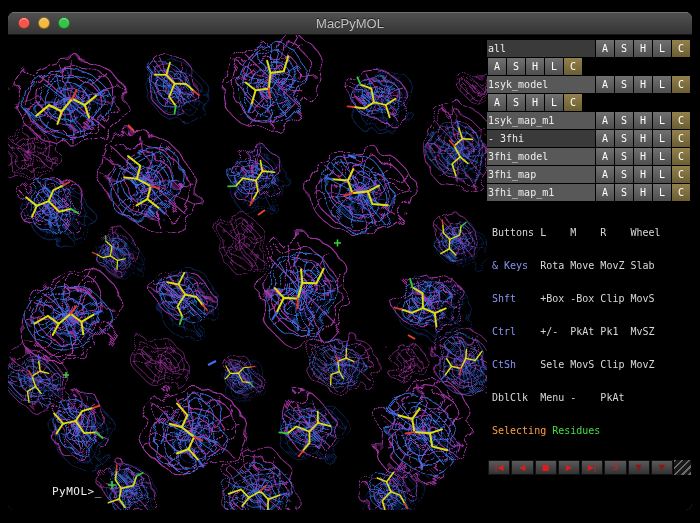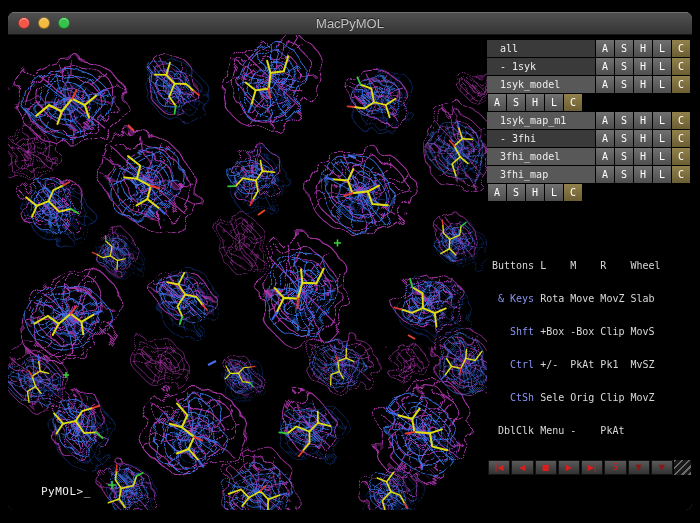--- a/index.html
+++ b/index.html
@@ -12,38 +12,38 @@
             position:relative;box-shadow:inset 0 1px 0 rgba(255,255,255,.18)}
   .title{text-align:center;line-height:23px;font-size:13px;color:#c3c3c3;text-shadow:0 -1px 0 rgba(0,0,0,.6)}
   .traffic{position:absolute;left:10px;top:5px;display:flex;gap:8px}
   .tl{width:12px;height:12px;border-radius:50%;border:1px solid rgba(0,0,0,.4);
       box-shadow:inset 0 1px 1px rgba(255,255,255,.55)}
   .tl.red{background:#f4564a}.tl.yellow{background:#f3ba3d}.tl.green{background:#35c44a}
 
   .content{position:absolute;left:0;right:0;top:23px;bottom:0;background:#000}
   .viewport{position:absolute;left:0;top:0;width:479px;bottom:0;background:#000}
   .viewport svg{position:absolute;left:0;top:0}
-  .prompt{position:absolute;left:33px;bottom:12px;font:11px "DejaVu Sans Mono",monospace;
+  .prompt{position:absolute;left:44px;bottom:12px;font:11px "DejaVu Sans Mono",monospace;
           color:#f0f0f0;letter-spacing:.5px}
 
   .sidebar{position:absolute;left:479px;right:0;top:0;bottom:0;background:#000}
   .objlist{position:absolute;top:5px;left:0;right:2px}
   .obj-row{display:flex;height:17px;margin-bottom:1px}
   .obj-label{flex:1;background:#3a3a3a;color:#ededed;font:10px/17px "DejaVu Sans Mono",monospace;
-             padding-left:13px;overflow:hidden}
+             padding-left:1px;overflow:hidden}
   .obj-label.on{background:#585858}
   .obj-btn{width:18px;margin-left:1px;background:linear-gradient(#717171,#4e4e4e);color:#fff;
            font:10px/17px "DejaVu Sans Mono",monospace;text-align:center}
   .obj-btn.c{background:linear-gradient(#92814b,#6b5e33)}
 
   .mouse-panel{position:absolute;left:5px;right:0;bottom:52px;font:10px/11px "DejaVu Sans Mono",monospace;
                white-space:pre;color:#d8d8d8}
   .mm-title{color:#ff7b68}
   .mm-gap{margin-left:1ch}
-  .mm-key{display:inline-block;width:7ch;text-align:right;color:#8a93f0}
+  .mm-key{display:inline-block;width:7ch;color:#8a93f0}
   .mm-key.plain{color:#d8d8d8}
   .mm-cells{margin-left:1ch}
   .sel-label{color:#ff9d3e}
   .sel-value{color:#43df43;margin-left:1ch}
 
   .vcr{position:absolute;left:1px;right:1px;bottom:35px;height:15px;display:flex;gap:1px}
   .vcr-btn{flex:1;background:linear-gradient(#5a5a5a,#323232);border:1px solid #141414;
            color:#dd1d1d;font:8px/13px "DejaVu Sans",sans-serif;text-align:center;overflow:hidden}
   .vcr-btn.dim{color:#8a1616}
   .grip{width:17px;background:repeating-linear-gradient(135deg,#6b6b6b 0 2px,#191919 2px 5px)}
@@ -236,21 +236,20 @@
       <div class="objlist">
         <div class="obj-row">
           <div class="obj-label">all</div>
           <div class="obj-btn">A</div>
           <div class="obj-btn">S</div>
           <div class="obj-btn">H</div>
           <div class="obj-btn">L</div>
           <div class="obj-btn c">C</div>
         </div>
         <div class="obj-row">
-          <div class="obj-label">- 1syk</div>
           <div class="obj-btn">A</div>
           <div class="obj-btn">S</div>
           <div class="obj-btn">H</div>
           <div class="obj-btn">L</div>
           <div class="obj-btn c">C</div>
         </div>
         <div class="obj-row">
           <div class="obj-label on">1syk_model</div>
           <div class="obj-btn">A</div>
           <div class="obj-btn">S</div>
@@ -291,35 +290,37 @@
         </div>
         <div class="obj-row">
           <div class="obj-label on">3fhi_map</div>
           <div class="obj-btn">A</div>
           <div class="obj-btn">S</div>
           <div class="obj-btn">H</div>
           <div class="obj-btn">L</div>
           <div class="obj-btn c">C</div>
         </div>
         <div class="obj-row">
+          <div class="obj-label on">3fhi_map_m1</div>
           <div class="obj-btn">A</div>
           <div class="obj-btn">S</div>
           <div class="obj-btn">H</div>
           <div class="obj-btn">L</div>
           <div class="obj-btn c">C</div>
         </div>
       </div>
 
       <div class="mouse-panel">
         <div class="mm-line"><span class="mm-key plain">Buttons</span><span class="mm-cells">L    M    R    Wheel</span></div>
         <div class="mm-line"><span class="mm-key">&amp; Keys</span><span class="mm-cells">Rota Move MovZ Slab</span></div>
         <div class="mm-line"><span class="mm-key">Shft</span><span class="mm-cells">+Box -Box Clip MovS</span></div>
         <div class="mm-line"><span class="mm-key">Ctrl</span><span class="mm-cells">+/-  PkAt Pk1  MvSZ</span></div>
-        <div class="mm-line"><span class="mm-key">CtSh</span><span class="mm-cells">Sele Orig Clip MovZ</span></div>
+        <div class="mm-line"><span class="mm-key">CtSh</span><span class="mm-cells">Sele MovS Clip MovZ</span></div>
         <div class="mm-line"><span class="mm-key plain">DblClk</span><span class="mm-cells">Menu -    PkAt</span></div>
+        <div><span class="sel-label">Selecting</span><span class="sel-value">Residues</span></div>
       </div>
 
       <div class="vcr">
         <div class="vcr-btn">|◀</div>
         <div class="vcr-btn">◀</div>
         <div class="vcr-btn">■</div>
         <div class="vcr-btn">▶</div>
         <div class="vcr-btn">▶|</div>
         <div class="vcr-btn">S</div>
         <div class="vcr-btn dim">▼</div>

